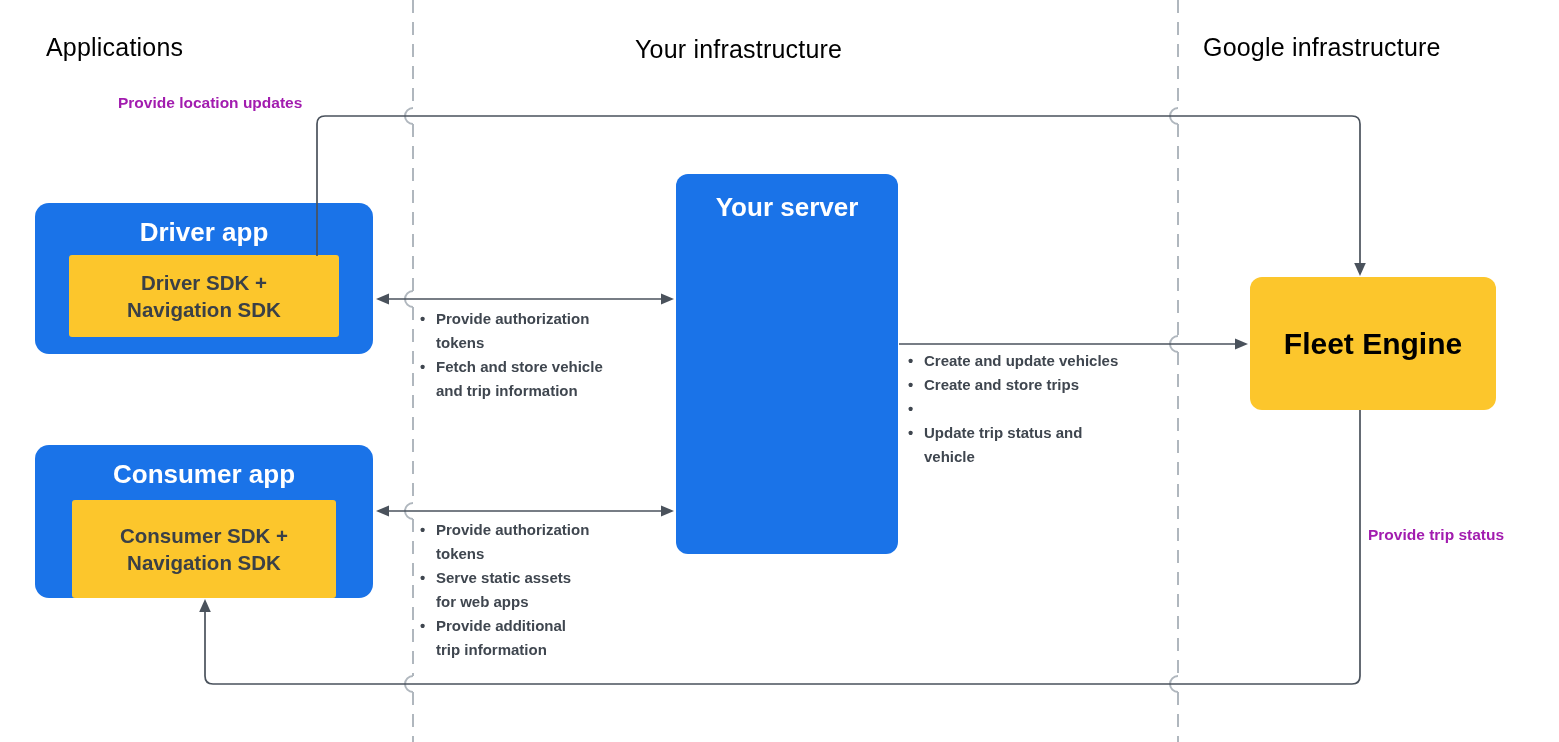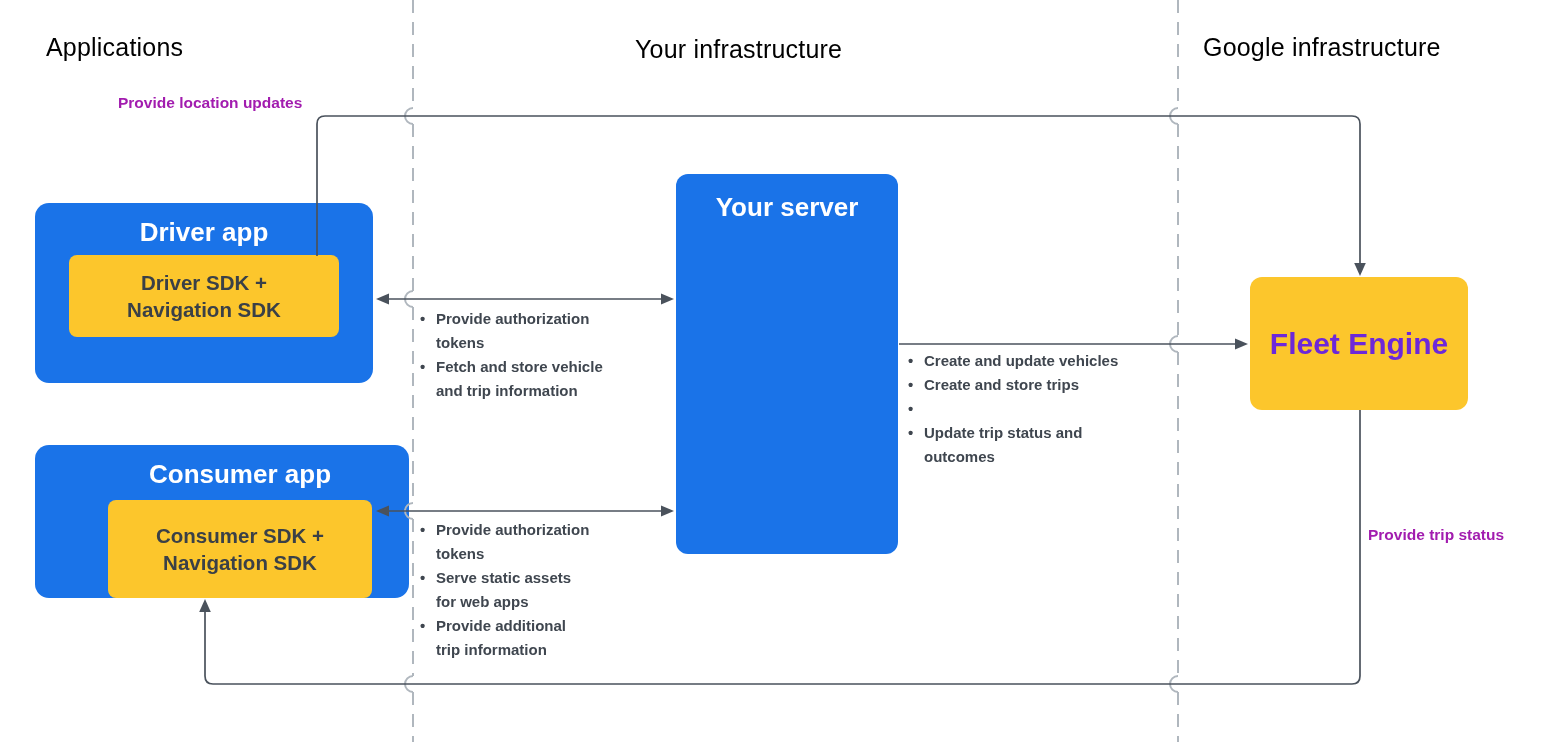--- a/index.html
+++ b/index.html
@@ -22,45 +22,45 @@
     white-space:nowrap;
   }
   .lbl-location { left:118px; top:94px; }
   .lbl-status   { left:1368px; top:526px; }
 
   
   .node {
     position:absolute; background:#1a73e8; border-radius:14px;
     display:flex; flex-direction:column; align-items:center;
   }
-  .node-driver   { left:35px;  top:203px; width:338px; height:180px; }
-  .node-consumer { left:35px;  top:445px; width:338px; height:153px;padding-left:36px; }
+  .node-driver   { left:35px;  top:203px; width:338px; height:151px; }
+  .node-consumer { left:35px;  top:445px; width:338px; height:153px; }
   .node-server   { left:676px; top:174px; width:222px; height:380px; border-radius:12px; }
   .node .title {
     padding-top:13px; text-align:center; font-weight:bold; font-size:26px;
     line-height:32px; color:#ffffff;
   }
   .node-server .title { padding-top:17px; }
 
   
   .sdk {
-    background:#fcc62c; border-radius:8px;
+    background:#fcc62c; border-radius:3px;
     display:flex; align-items:center; justify-content:center; text-align:center;
     font-weight:bold; font-size:20.5px; line-height:27px; color:#3a4047;
     white-space:pre-line;
   }
   .sdk-driver   { width:270px; height:82px; margin-top:7px; }
   .sdk-consumer { width:264px; height:108px; margin-top:10px; }
 
   
   .fleet {
-    position:absolute; left:1250px; top:277px; width:218px; height:133px;
+    position:absolute; left:1250px; top:277px; width:246px; height:133px;
     background:#fcc62c; border-radius:12px;
     display:flex; align-items:center; justify-content:center;
-    font-weight:bold; font-size:30px; color:#6d28d9;
+    font-weight:bold; font-size:30px; color:#000000;
   }
 
   
   .blist {
     position:absolute; font-weight:bold; font-size:15px; line-height:24px;
     color:#3f464f;
   }
   .blist-driver   { left:420px; top:307px; width:236px; }
   .blist-consumer { left:420px; top:518px; width:236px; }
   .blist-fleet    { left:908px; top:349px; width:286px; }
@@ -144,21 +144,21 @@
     <div class="li">
       <span class="dot">•</span>
       <span class="txt">Create and store trips</span>
     </div>
     <div class="li">
       <span class="dot">•</span>
     </div>
     <div class="li">
       <span class="dot">•</span>
       <span class="txt">Update trip status and
-outcomes</span>
+vehicle</span>
     </div>
   </div>
 
   <svg class="wires" width="1559" height="742" viewBox="0 0 1559 742">
 
     <g>
       <path class="sep" d="M413 0 V108 M413 124 V291 M413 307 V503 M413 519 V676 M413 692 V742"></path>
       <path class="sepjump" d="M413 108 A8 8 0 0 0 413 124 M413 291 A8 8 0 0 0 413 307 M413 503 A8 8 0 0 0 413 519 M413 676 A8 8 0 0 0 413 692"></path>
     </g>
 

